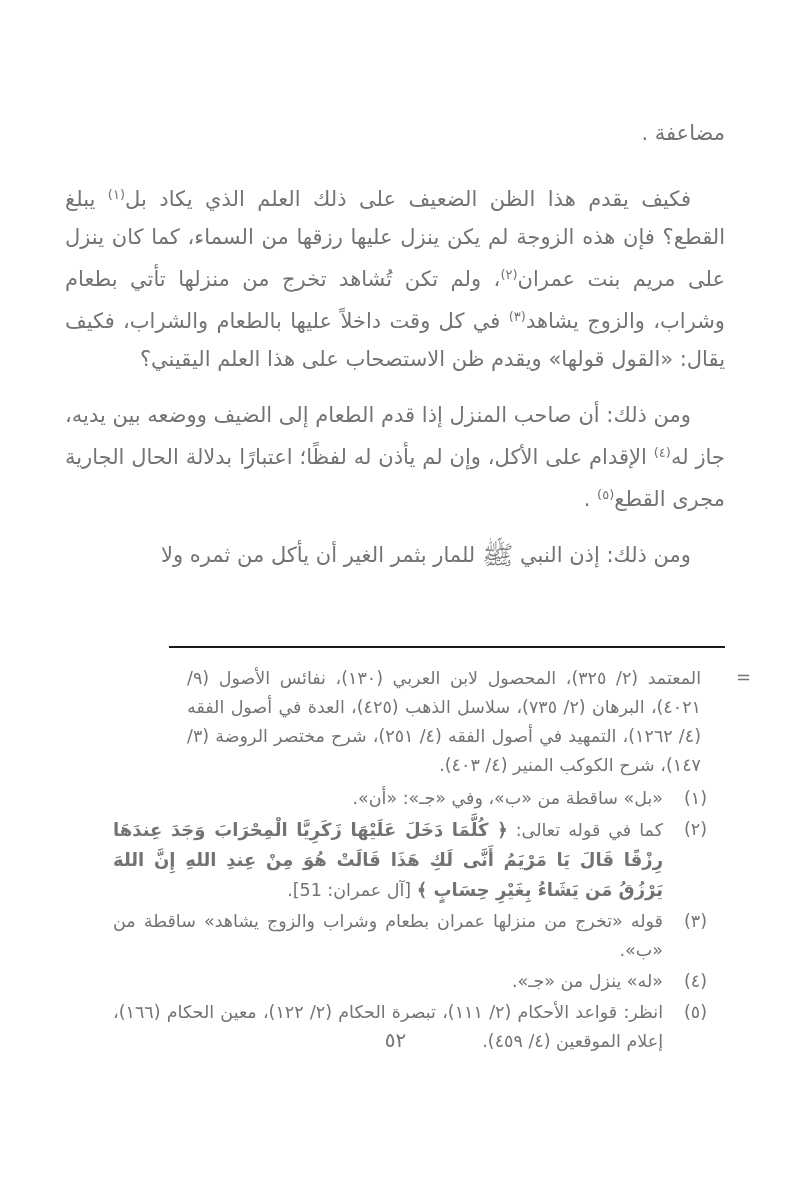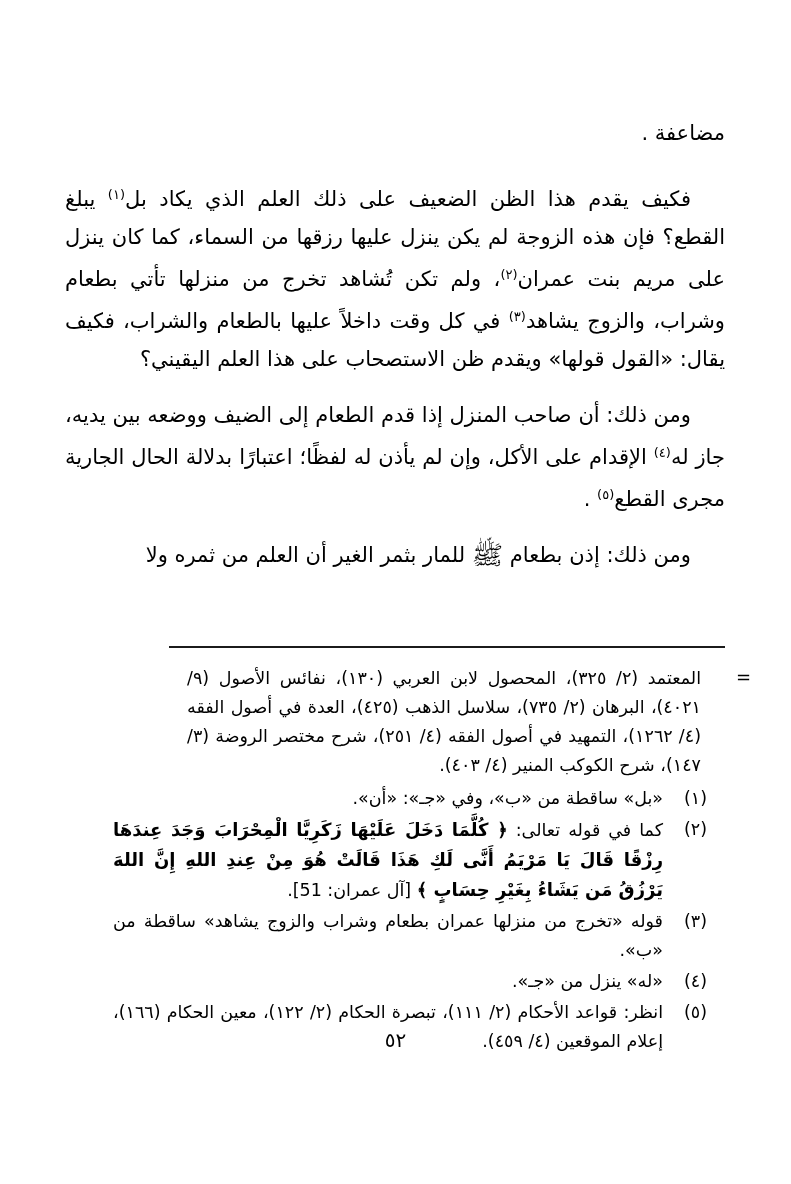--- a/index.html
+++ b/index.html
@@ -6,21 +6,21 @@
     margin: 0;
     padding: 0;
     background: #e8e8e8;
   }
   .page {
     position: relative;
     width: 791px;
     height: 1184px;
     margin: 0 auto;
     background: #ffffff;
-    color: #000000;
+    color: #737373;
     font-family: "DejaVu Sans", sans-serif;
     overflow: hidden;
   }
   .body-text {
     position: absolute;
     top: 114px;
     right: 66px;
     width: 660px;
     direction: rtl;
     font-size: 21px;
@@ -100,21 +100,21 @@
 </head>
 <body>
 
 <div class="page">
 
   <div class="body-text">
     <p class="fragment">مضاعفة .</p>
     <div id="paragraphs">
         <p class="para"><span>فكيف يقدم هذا الظن الضعيف على ذلك العلم الذي يكاد بل</span><span class="fn-ref">(١)</span><span> يبلغ القطع؟ فإن هذه الزوجة لم يكن ينزل عليها رزقها من السماء، كما كان ينزل على مريم بنت عمران</span><span class="fn-ref">(٢)</span><span>، ولم تكن تُشاهد تخرج من منزلها تأتي بطعام وشراب، والزوج يشاهد</span><span class="fn-ref">(٣)</span><span> في كل وقت داخلاً عليها بالطعام والشراب، فكيف يقال: «القول قولها» ويقدم ظن الاستصحاب على هذا العلم اليقيني؟</span></p>
         <p class="para"><span>ومن ذلك: أن صاحب المنزل إذا قدم الطعام إلى الضيف ووضعه بين يديه، جاز له</span><span class="fn-ref">(٤)</span><span> الإقدام على الأكل، وإن لم يأذن له لفظًا؛ اعتبارًا بدلالة الحال الجارية مجرى القطع</span><span class="fn-ref">(٥)</span><span> .</span></p>
-        <p class="para"><span>ومن ذلك: إذن بطعام </span><span class="honorific">ﷺ</span><span> للمار بثمر الغير أن العلم من ثمره ولا</span></p>
+        <p class="para"><span>ومن ذلك: إذن النبي </span><span class="honorific">ﷺ</span><span> للمار بثمر الغير أن يأكل من ثمره ولا</span></p>
       </div>
   </div>
 
   <div class="separator"></div>
 
   <span class="cont-marker">=</span>
 
   <div class="footnotes">
     <div class="fn-cont">
       <p id="fn-cont-text"><span>المعتمد (٢/ ٣٢٥)، المحصول لابن العربي (١٣٠)، نفائس الأصول (٩/ ٤٠٢١)، البرهان (٢/ ٧٣٥)، سلاسل الذهب (٤٢٥)، العدة في أصول الفقه (٤/ ١٢٦٢)، التمهيد في أصول الفقه (٤/ ٢٥١)، شرح مختصر الروضة (٣/ ١٤٧)، شرح الكوكب المنير (٤/ ٤٠٣).</span></p>

